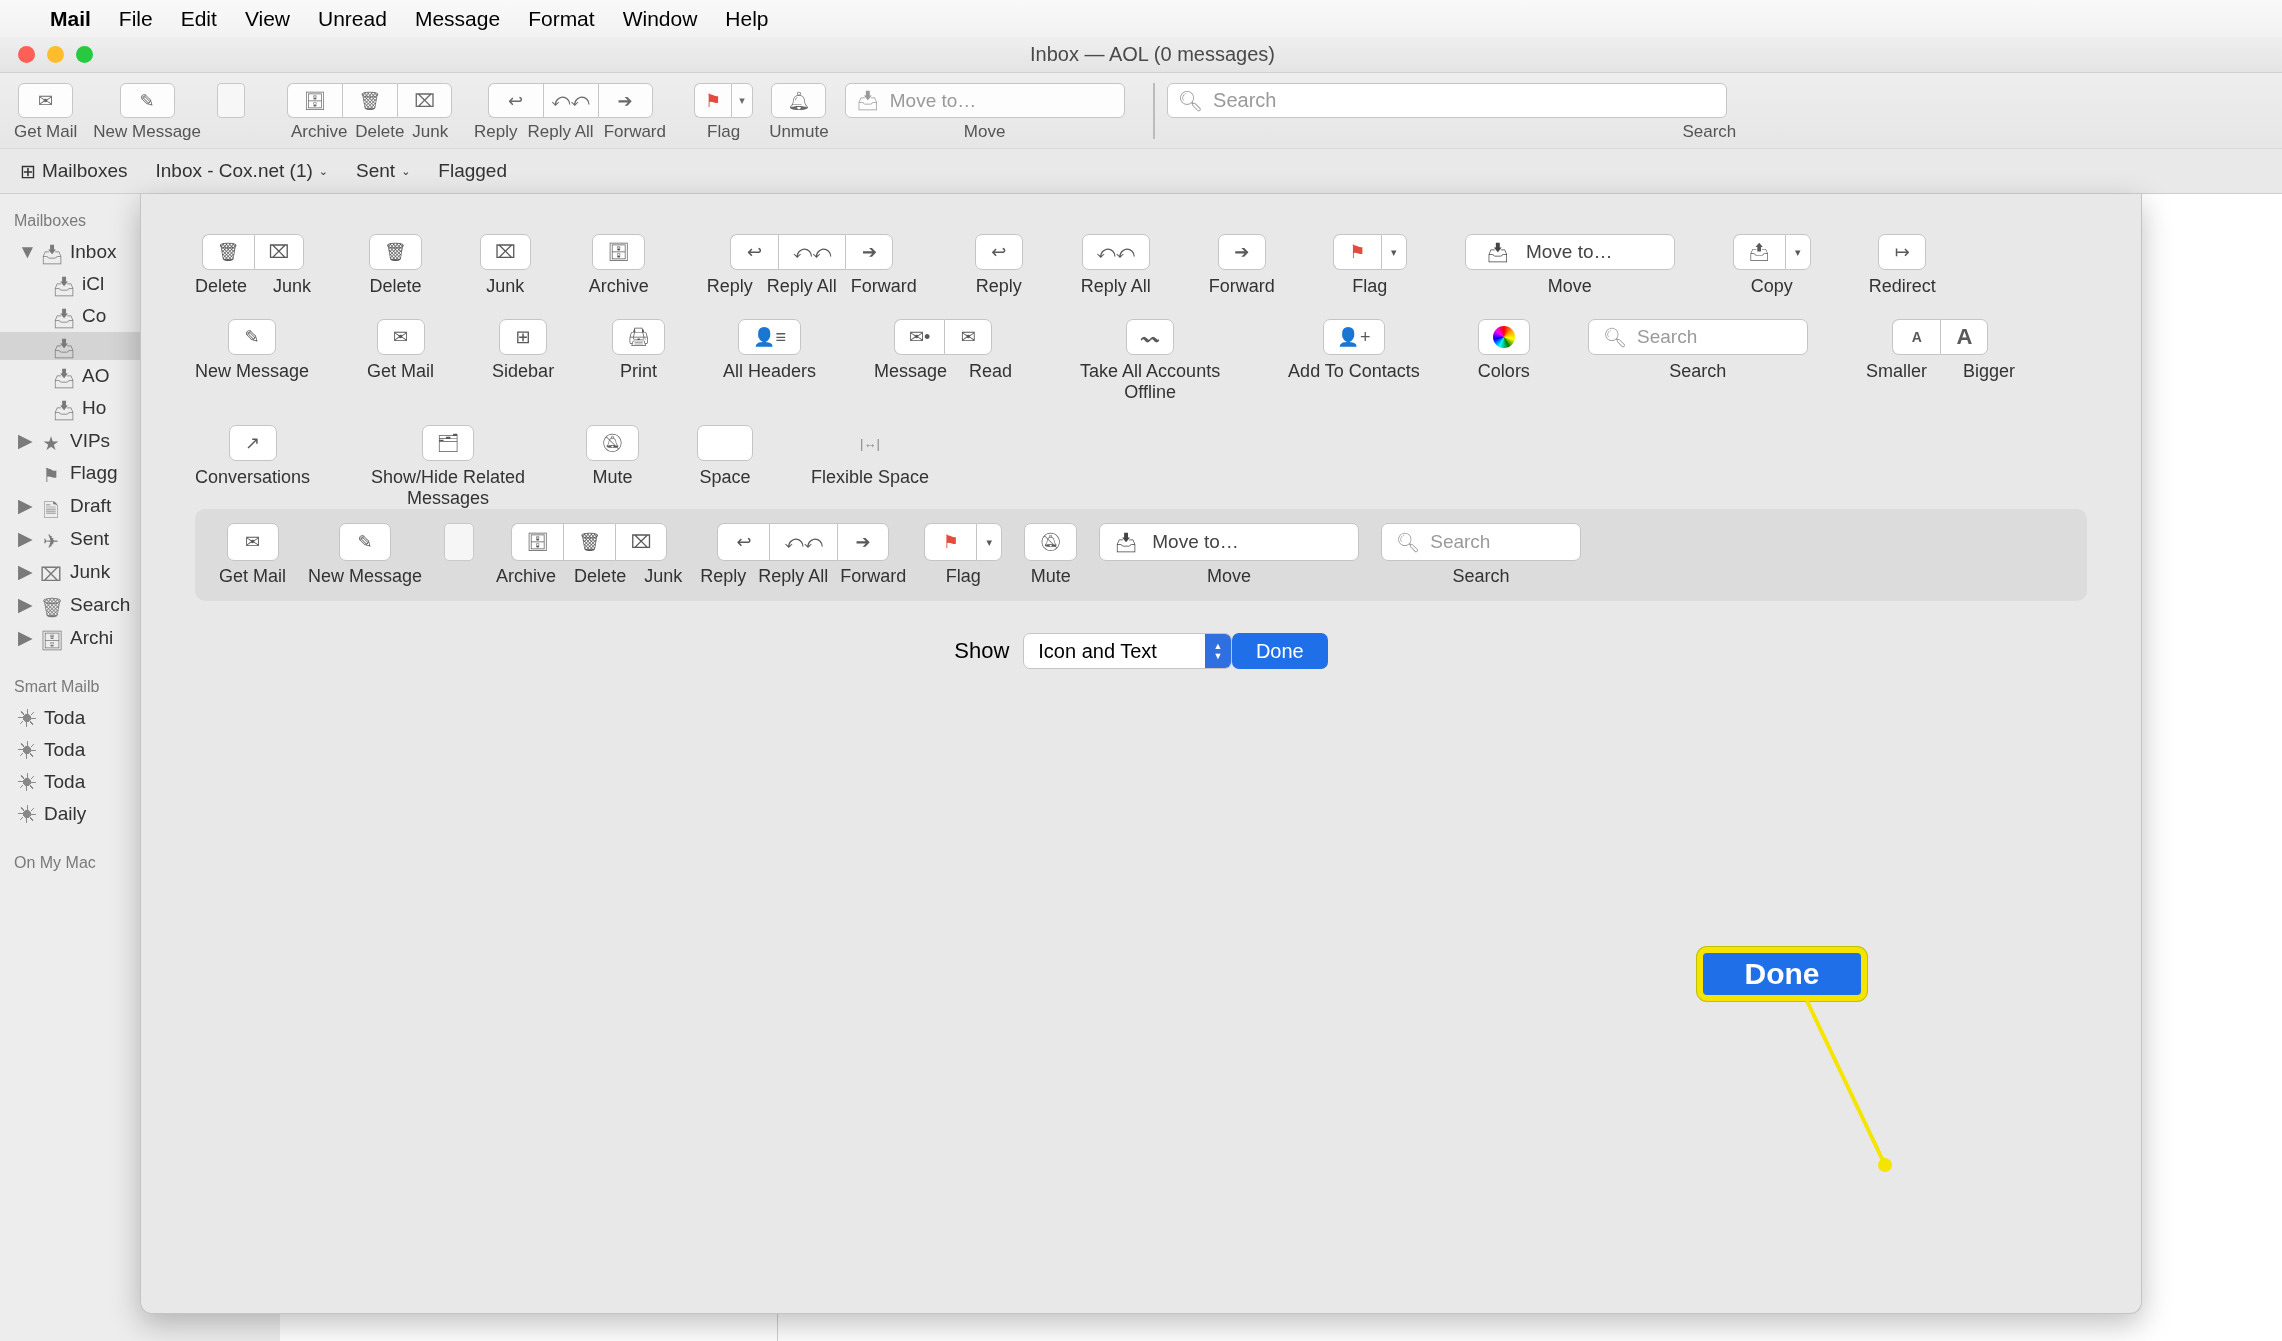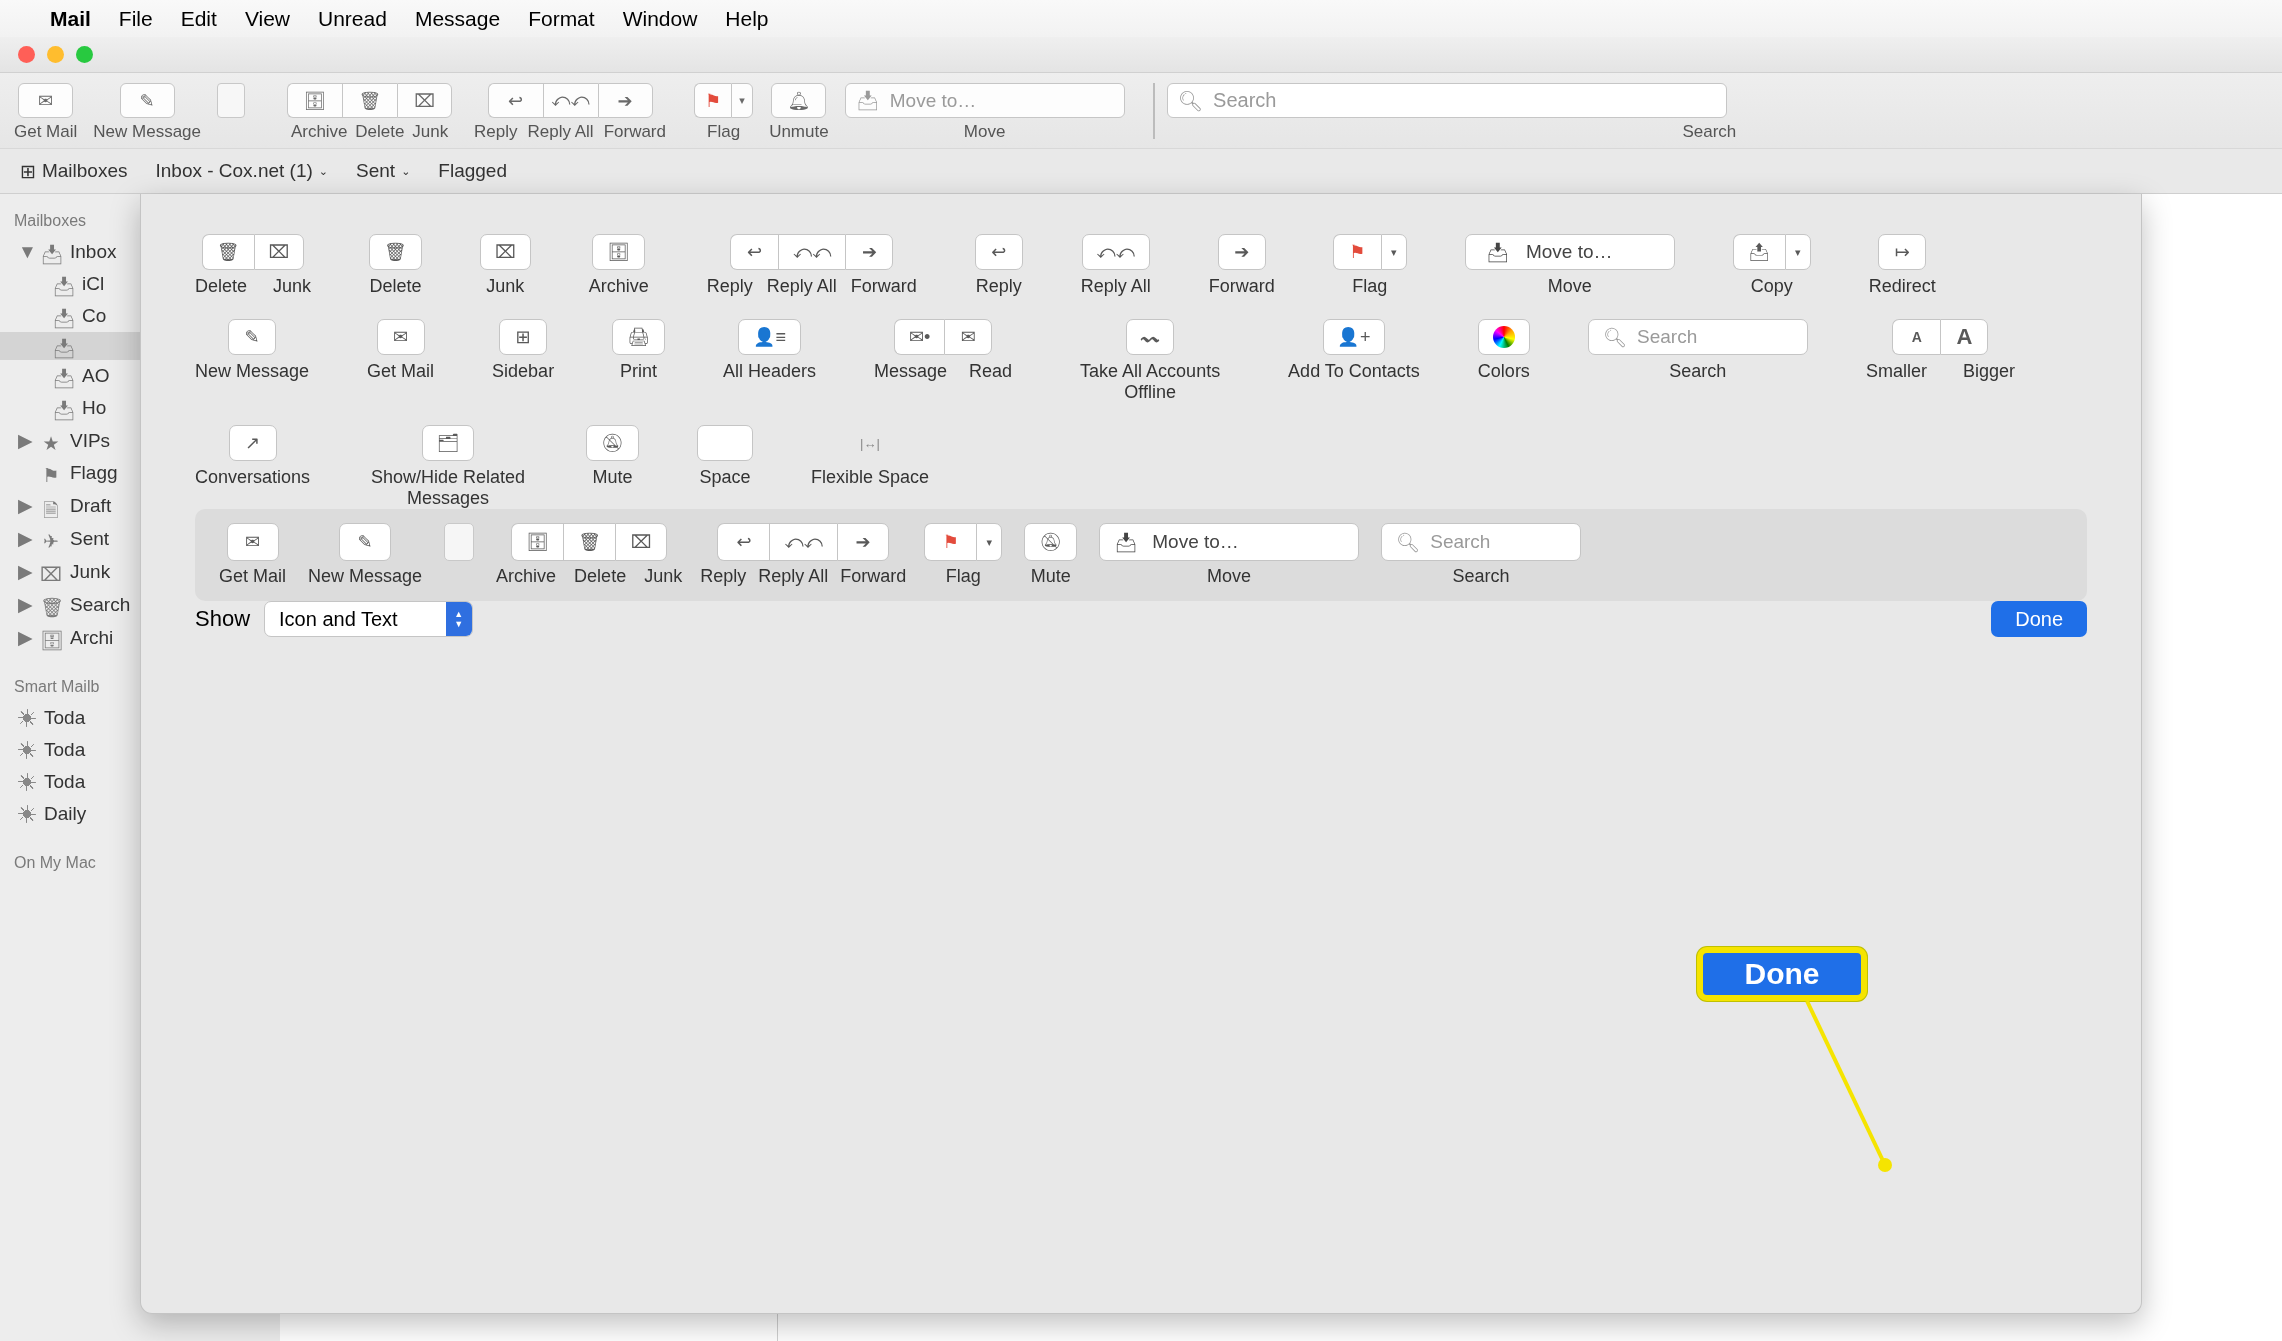--- a/index.html
+++ b/index.html
@@ -78,21 +78,21 @@
   .ds-multi { display:flex; }
   .ds-btn { height:38px; min-width:52px; padding:0 14px; background:#fff; border:1px solid #c5c5c5; border-radius:7px; display:flex; align-items:center; justify-content:center; font-size:18px; color:#595959; }
   .ds-multi .ds-btn{border-radius:0;border-right-width:0;}
   .ds-multi .ds-btn:first-child{border-radius:7px 0 0 7px;}
   .ds-multi .ds-btn:last-child{border-radius:0 7px 7px 0;border-right-width:1px;}
   .ds-label{font-size:18px;color:#333;margin-top:5px;}
   .ds-btn.wide{min-width:260px;justify-content:flex-start;gap:14px;font-size:19px;color:#444;}
   .ds-btn.search{min-width:200px;justify-content:flex-start;gap:10px;color:#9a9a9a;font-size:19px;padding-left:14px;}
   .blank-drop{width:30px;height:38px;border:1px solid #c9c9c9;border-radius:5px;background:#f6f6f6;}
   
-  .bottom-row { display:flex; align-items:center; justify-content:space-between; }
+  .bottom-row { display:flex; align-items:center; justify-content:center; margin-top:32px; }
   .show-row { display:flex; align-items:center; gap:14px; font-size:22px;}
   .popup { display:flex; align-items:center; height:36px; background:#fff; border:1px solid #c5c5c5; border-radius:7px; padding:0 0 0 14px; font-size:20px; overflow:hidden;}
   .popup .arrows{ width:26px; align-self:stretch; background:#2f6fe0; display:flex; flex-direction:column; align-items:center; justify-content:center; color:#fff; font-size:9px; margin-left:48px;}
   .done-btn { height:36px; padding:0 24px; border-radius:7px; background:#1f6fe8; color:#fff; font-size:20px; display:flex;align-items:center;justify-content:center; border:none;}
   
   
   .highlight-big { position:absolute; width:170px; height:54px; border:6px solid #f5e400; border-radius:10px; background:#1f6fe8; color:#fff; font-size:30px; font-weight:600; display:flex;align-items:center;justify-content:center; box-shadow:0 0 0 1px #c0c000;}
 
   svg { width:20px; height:20px; fill:currentColor; }
 </style>
@@ -112,20 +112,21 @@
   <span class="item">Help</span>
 </div>
 
 <div class="window">
   <div class="titlebar">
     <div class="traffic">
       <div class="tl red"></div>
       <div class="tl yel"></div>
       <div class="tl grn"></div>
     </div>
+    <div class="wtitle">Inbox — AOL (0 messages)</div>
     <div style="width:70px"></div>
   </div>
 
   <div class="toolbar">
     <div class="tb-group">
       <div class="tb-btn">
           <span>✉︎</span>
         </div>
       <div class="tb-label">Get Mail</div>
     </div>

